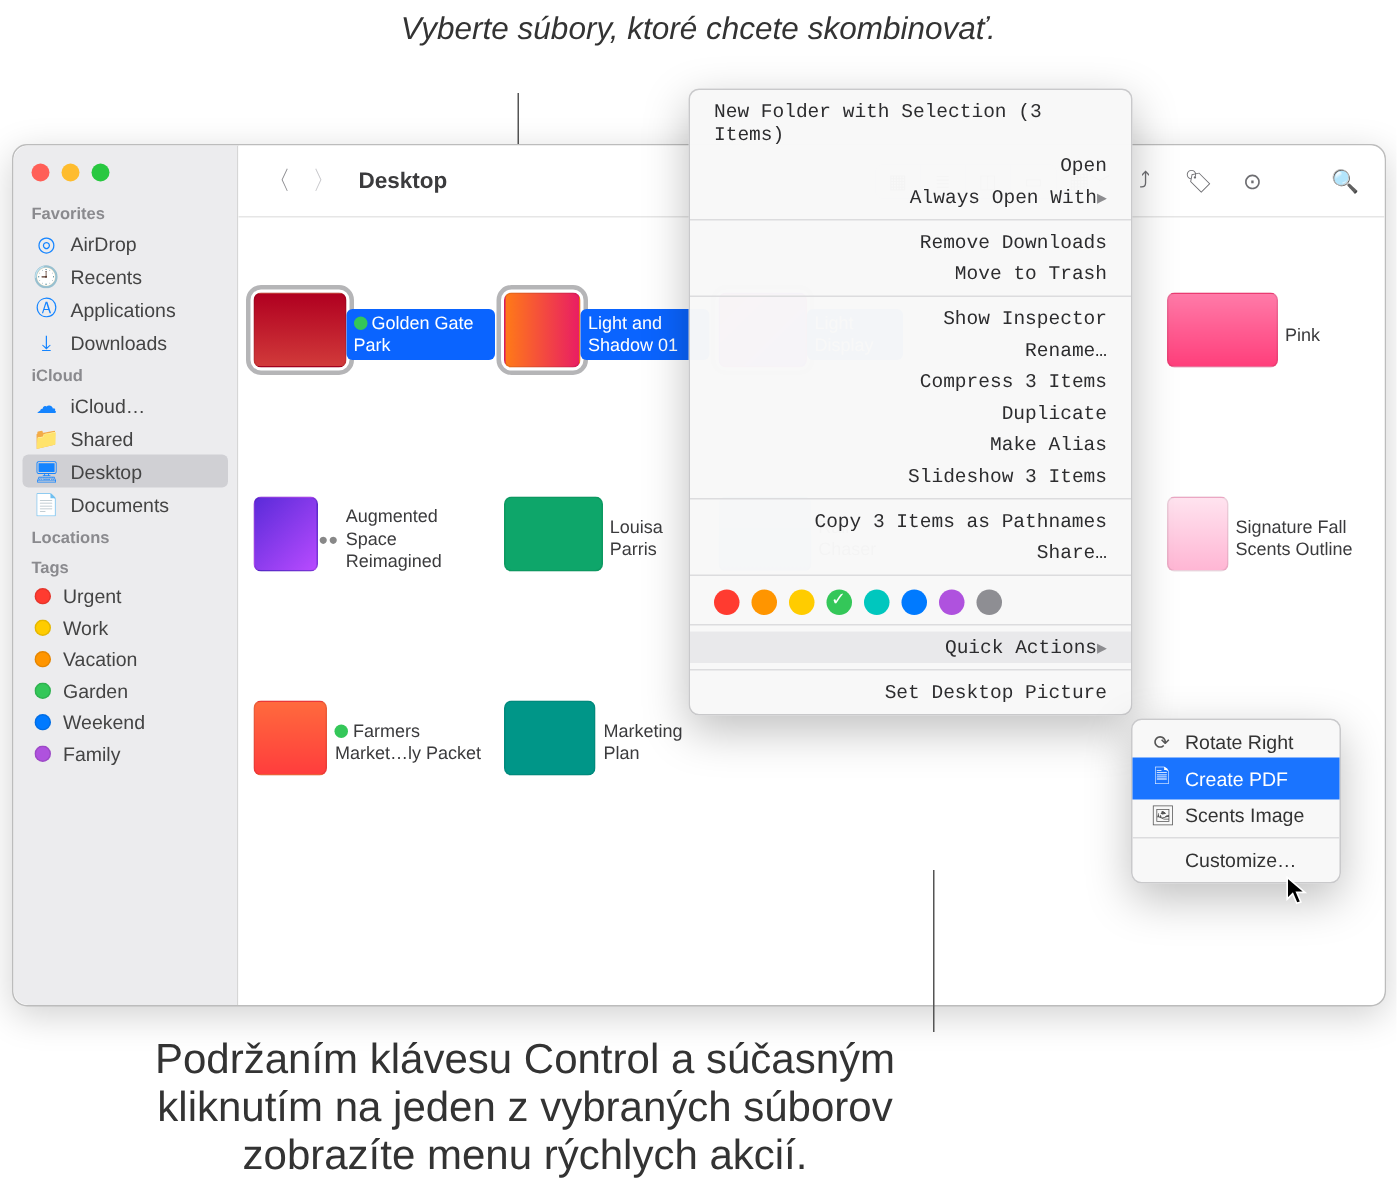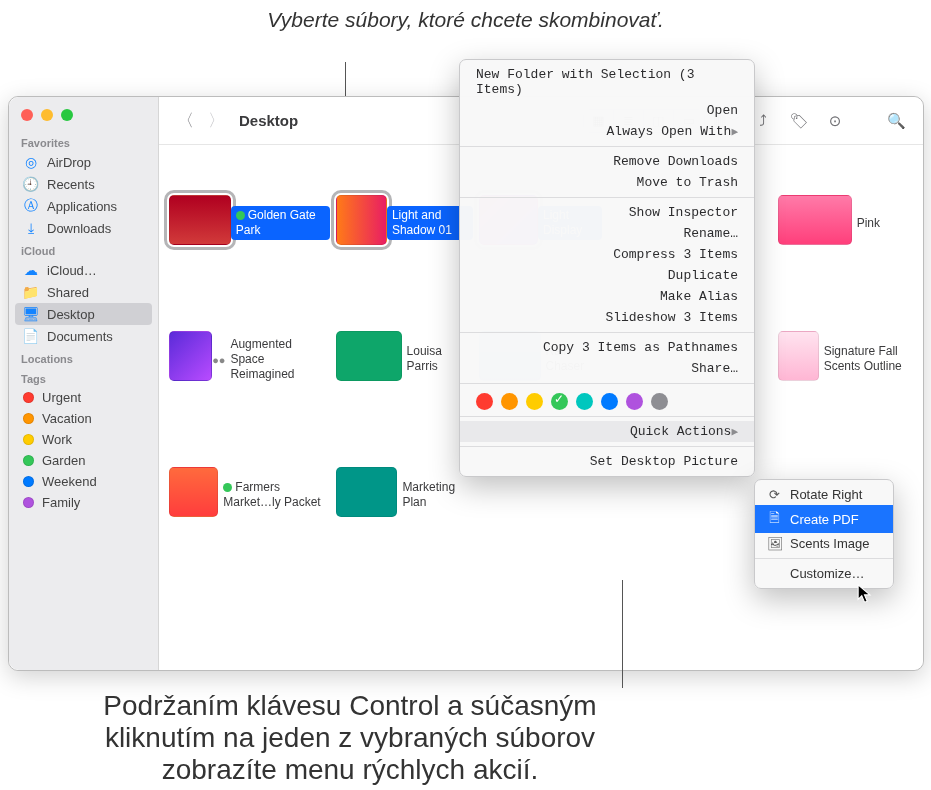--- a/index.html
+++ b/index.html
@@ -264,26 +264,26 @@
       </div>
 
     <div class="sb-header">Locations</div>
 
     <div class="sb-header">Tags</div>
     <div class="sb-item">
         <span class="tag-dot" style="background:#ff3b30"></span>
         <span>Urgent</span>
       </div>
     <div class="sb-item">
+        <span class="tag-dot" style="background:#ffcc00"></span>
+        <span>Work</span>
+      </div>
+    <div class="sb-item">
         <span class="tag-dot" style="background:#ff9500"></span>
         <span>Vacation</span>
-      </div>
-    <div class="sb-item">
-        <span class="tag-dot" style="background:#ffcc00"></span>
-        <span>Work</span>
       </div>
     <div class="sb-item">
         <span class="tag-dot" style="background:#34c759"></span>
         <span>Garden</span>
       </div>
     <div class="sb-item">
         <span class="tag-dot" style="background:#007aff"></span>
         <span>Weekend</span>
       </div>
     <div class="sb-item">

